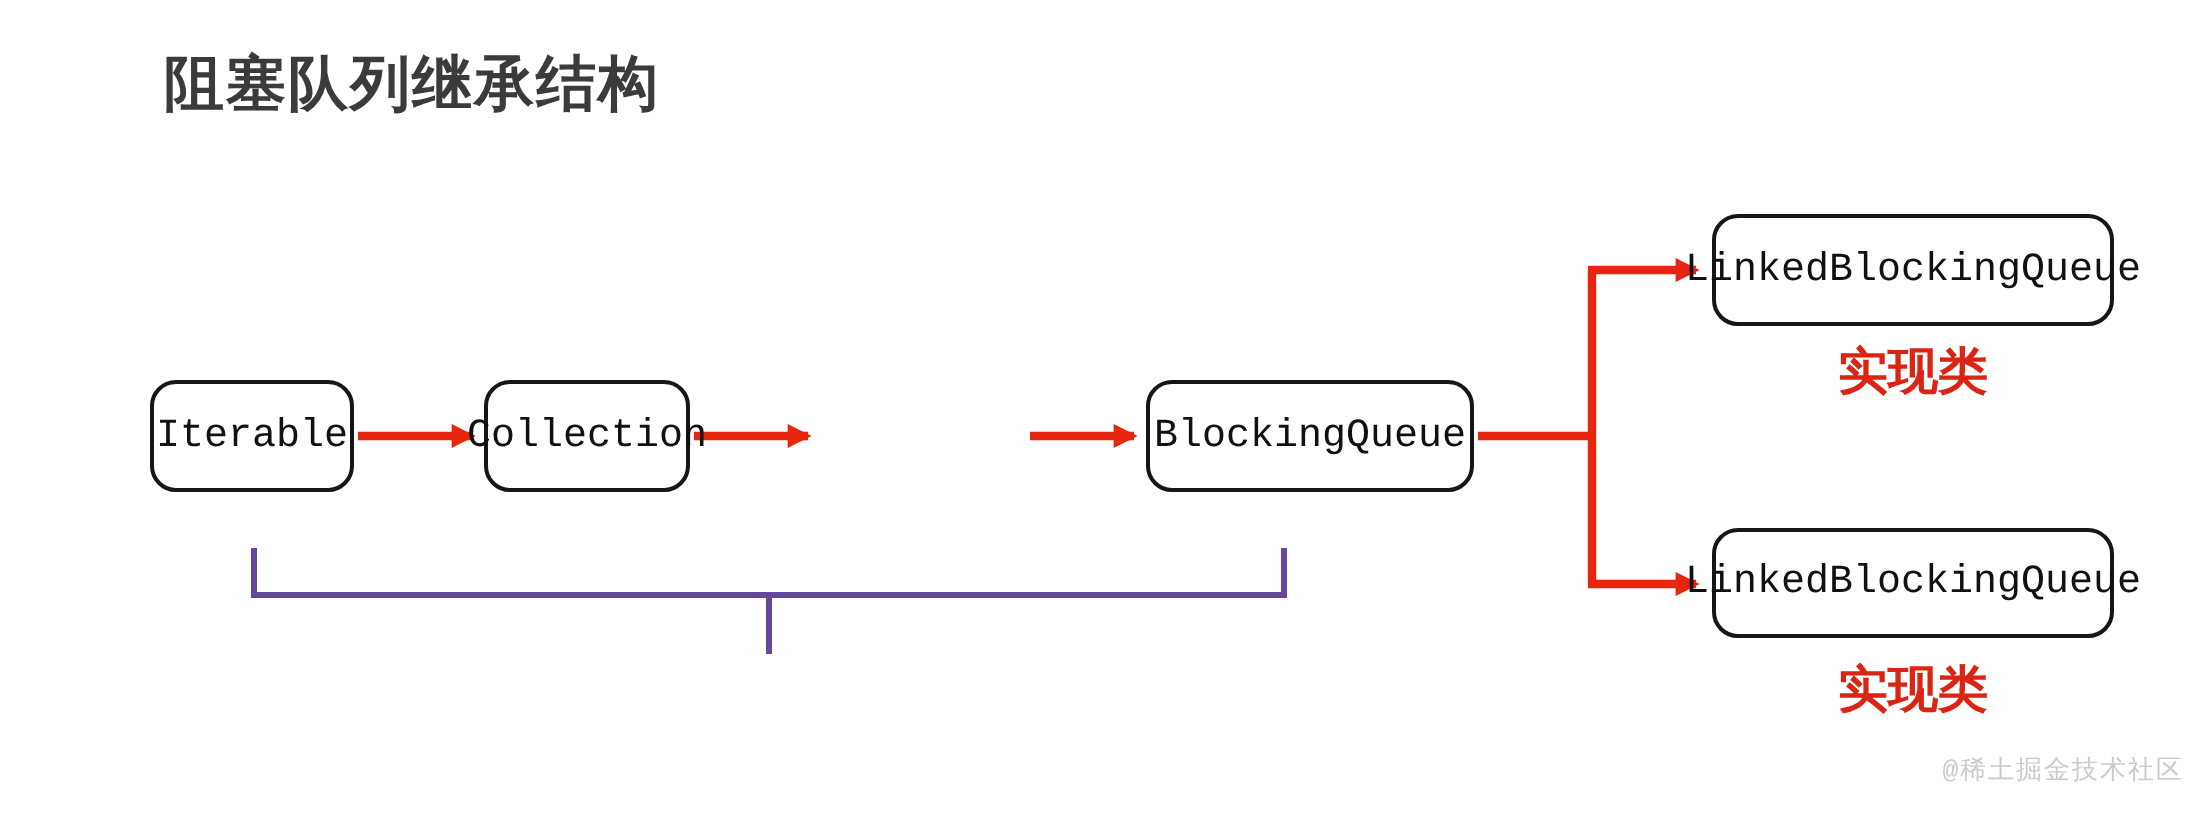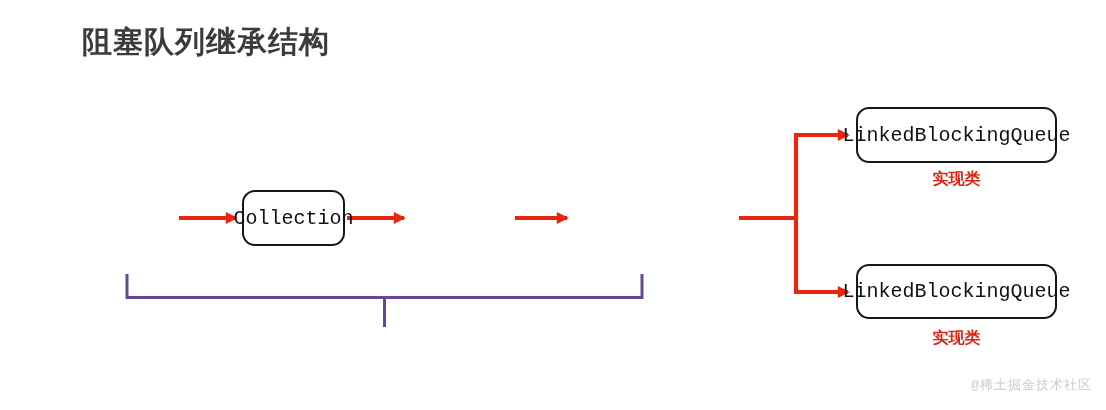--- a/index.html
+++ b/index.html
@@ -64,21 +64,21 @@
   .n-collection    { left: 242px; top: 190px; width: 103px; height: 56px; }
   .n-queue         { left: 410px; top: 190px; width: 103px; height: 56px; }
   .n-blockingqueue { left: 573px; top: 190px; width: 164px; height: 56px; }
   .n-arrayblockingqueue  { left: 856px; top: 107px; width: 201px; height: 56px; }
   .n-linkedblockingqueue { left: 856px; top: 264px; width: 201px; height: 55px; }
   .impl-caption {
     position: absolute;
     left: 856px;
     width: 201px;
     text-align: center;
-    font-size: 16px;
+    font-size: 25px;
     font-weight: 700;
     color: var(--label-red);
   }
   .impl-caption-top    { top: 169px; }
   .impl-caption-bottom { top: 328px; }
   .interface-caption {
     position: absolute;
     left: 334px;
     top: 331px;
     width: 102px;
@@ -117,22 +117,28 @@
 
     <path class="arrow-line" d="M739,218 H798"></path>
     <path class="arrow-line" d="M796,135 V292"></path>
     <path class="arrow-line" d="M794,135 H848" marker-end="url(#ah)"></path>
     <path class="arrow-line" d="M794,292 H848" marker-end="url(#ah)"></path>
 
     <path class="bracket-line" d="M127,274 V297.5 H642 V274"></path>
     <path class="bracket-line" d="M384.5,299 V327"></path>
   </svg>
 
+  <div class="node n-iterable">
+    <span>Iterable</span>
+  </div>
   <div class="node n-collection">
     <span>Collection</span>
+  </div>
+  <div class="node n-blockingqueue">
+    <span>BlockingQueue</span>
   </div>
 
   <div class="node n-arrayblockingqueue">
     <span>LinkedBlockingQueue</span>
   </div>
   <div class="node n-linkedblockingqueue">
     <span>LinkedBlockingQueue</span>
   </div>
 
   <div class="impl-caption impl-caption-top">实现类</div>

